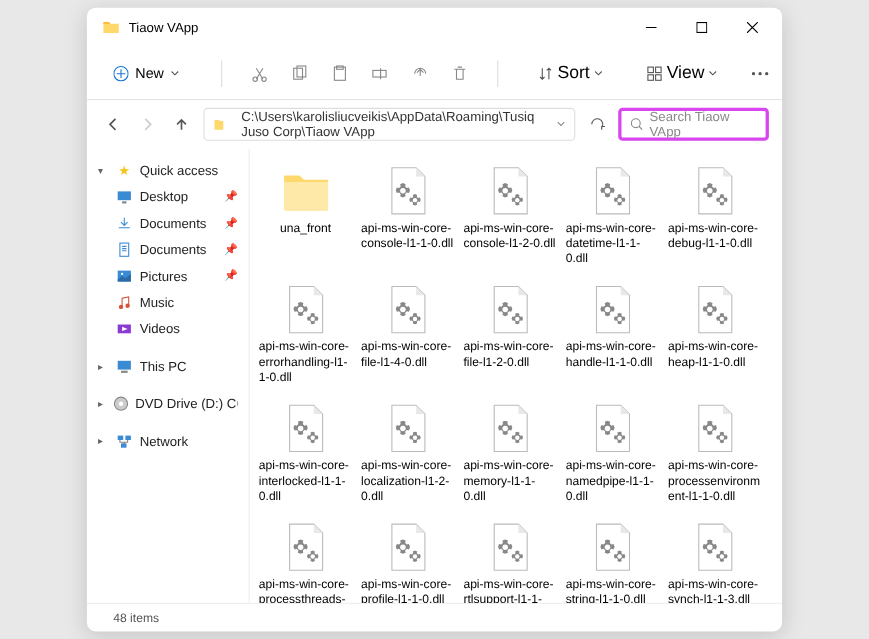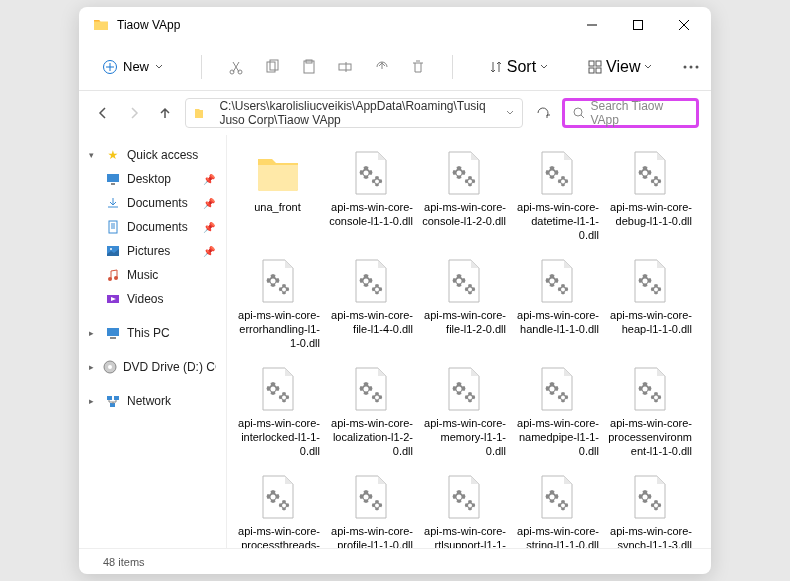--- a/index.html
+++ b/index.html
@@ -24,21 +24,21 @@
 .sidebar { width: 148px; border-right: 1px solid #eee; padding: 8px 0; overflow-y: auto; }
 .nav-item { display: flex; align-items: center; gap: 6px; padding: 4px 10px; font-size: 12px; cursor: pointer; color: #222; }
 .nav-item .chev { width: 10px; font-size: 9px; color: #666; }
 .nav-item .icn { width: 16px; height: 16px; display: flex; align-items: center; justify-content: center; }
 .nav-item .pin { margin-left: auto; font-size: 10px; color: #888; }
 .nav-spacer { height: 10px; }
 .content { flex: 1; overflow: auto; padding: 8px 4px; }
 .grid { display: flex; flex-wrap: wrap; gap: 0; }
 .item { width: 93px; height: 108px; display: flex; flex-direction: column; align-items: center; padding: 4px 2px; cursor: pointer; }
 .item-icon { width: 52px; height: 52px; display: flex; align-items: center; justify-content: center; margin-bottom: 2px; }
-.item-label { font-size: 11px; text-align: right; line-height: 1.25; color: #000; word-break: break-word; padding: 0 2px; }
+.item-label { font-size: 11px; text-align: left; line-height: 1.25; color: #000; word-break: break-word; padding: 0 2px; }
 .statusbar { height: 26px; border-top: 1px solid #eee; display: flex; align-items: center; padding: 0 24px; font-size: 11px; color: #555; }
 .star { color: #f5c518; }
 </style>
 </head>
 <body>
 
 <div class="window">
   <div class="titlebar">
     <span class="titlebar-icon">
       <svg viewBox="0 0 16 16" width="16" height="16">

